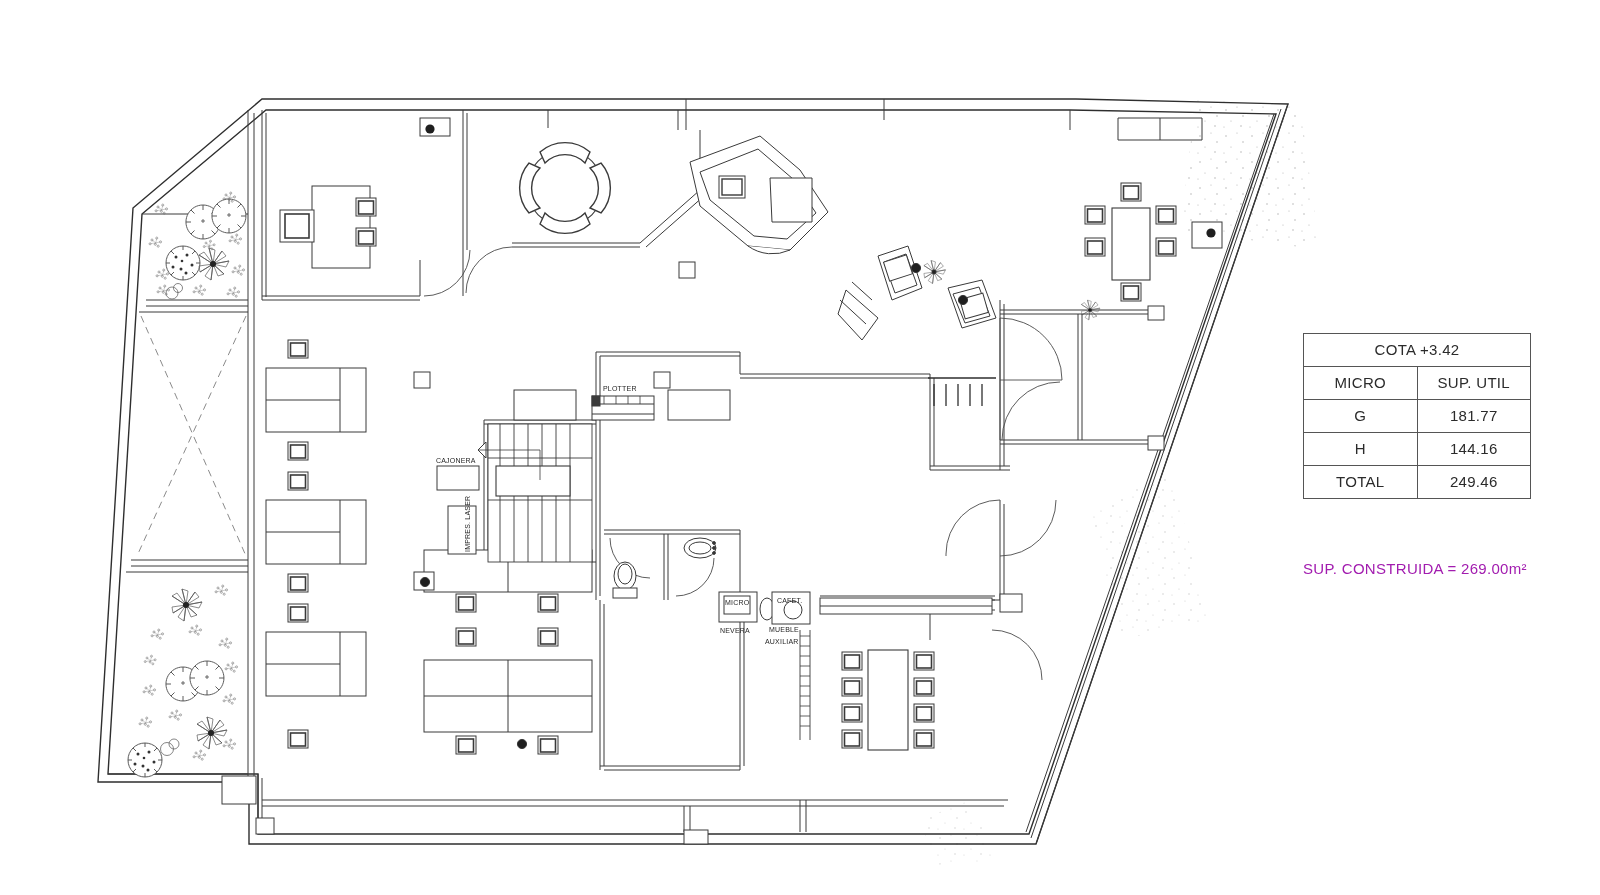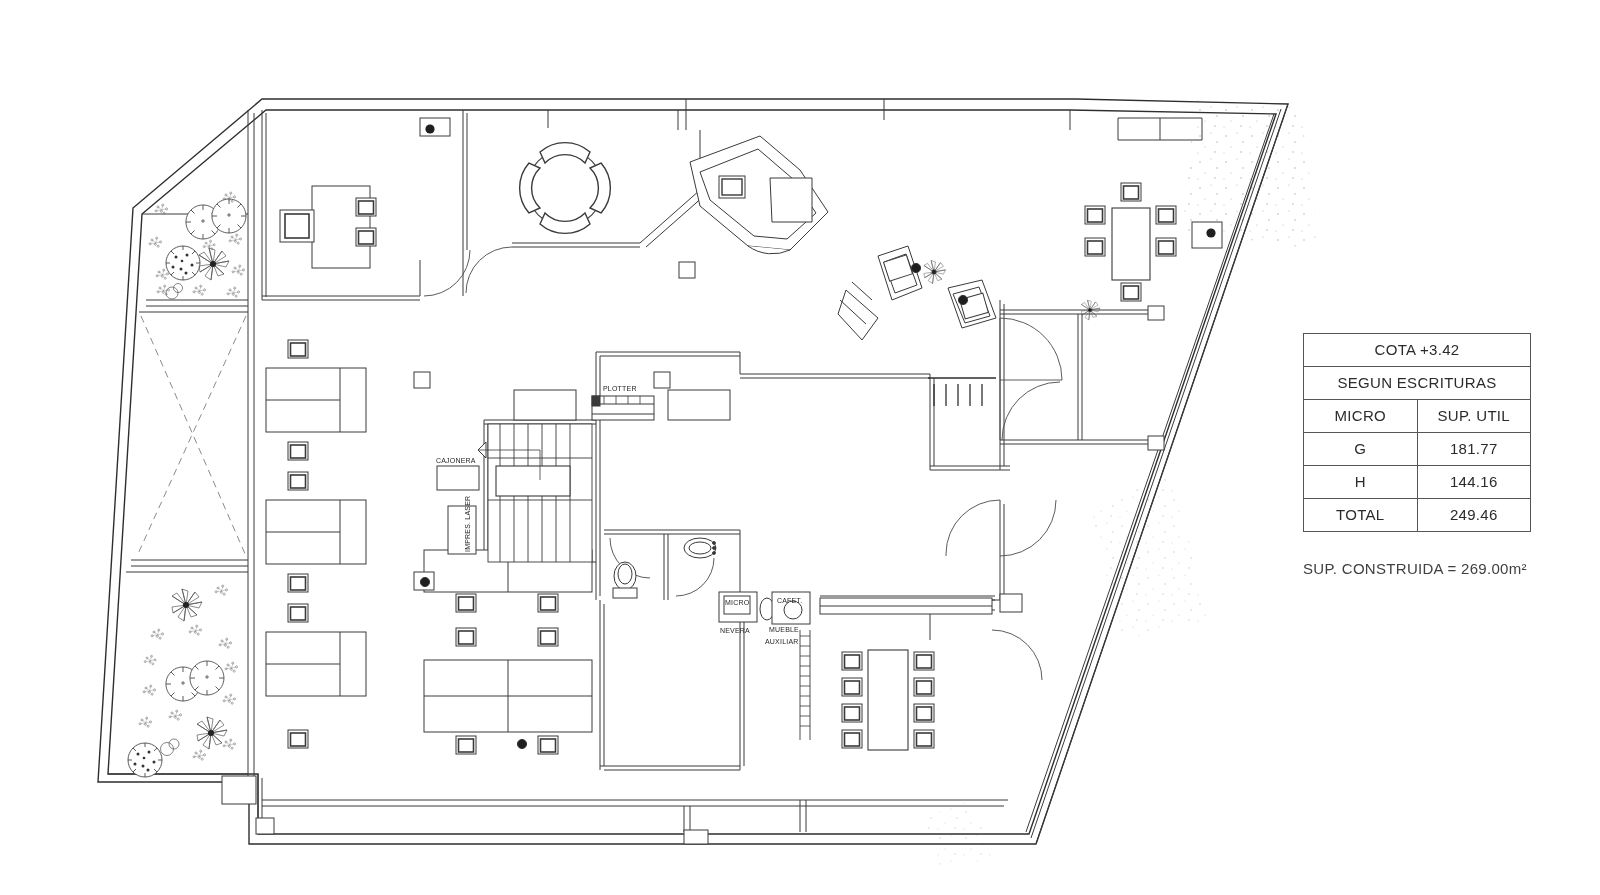--- a/index.html
+++ b/index.html
@@ -51,21 +51,21 @@
     width: 50%;
   }
   #legend-table .row-head td { font-size: 15px; }
   #construida-note {
     position: absolute;
     left: 1303px;
     top: 560px;
     width: 240px;
     font-size: 15px;
     letter-spacing: 0.3px;
-    color: #404040;
+    color: #a21caf;
     white-space: nowrap;
   }
   
   .plan-label {
     position: absolute;
     font-family: "Liberation Sans", sans-serif;
     font-size: 7px;
     letter-spacing: 0.2px;
     color: #1f1f1f;
     white-space: nowrap;
@@ -681,23 +681,20 @@
 
   <div class="plan-label" style="left:769px; top:626px;">MUEBLE</div>
 
   <div class="plan-label" style="left:765px; top:638px;">AUXILIAR</div>
 
   <table id="legend-table">
     <tbody>
       <tr class="row-head">
         <td colspan="2">COTA +3.42</td>
       </tr>
-      <tr class="row-head">
-        <td colspan="2">SEGUN ESCRITURAS</td>
-      </tr>
       <tr>
         <td class="c-left">MICRO</td>
         <td class="c-left">SUP. UTIL</td>
       </tr>
       <tr>
         <td class="c-left">G</td>
         <td class="c-left">181.77</td>
       </tr>
       <tr>
         <td class="c-left">H</td>

